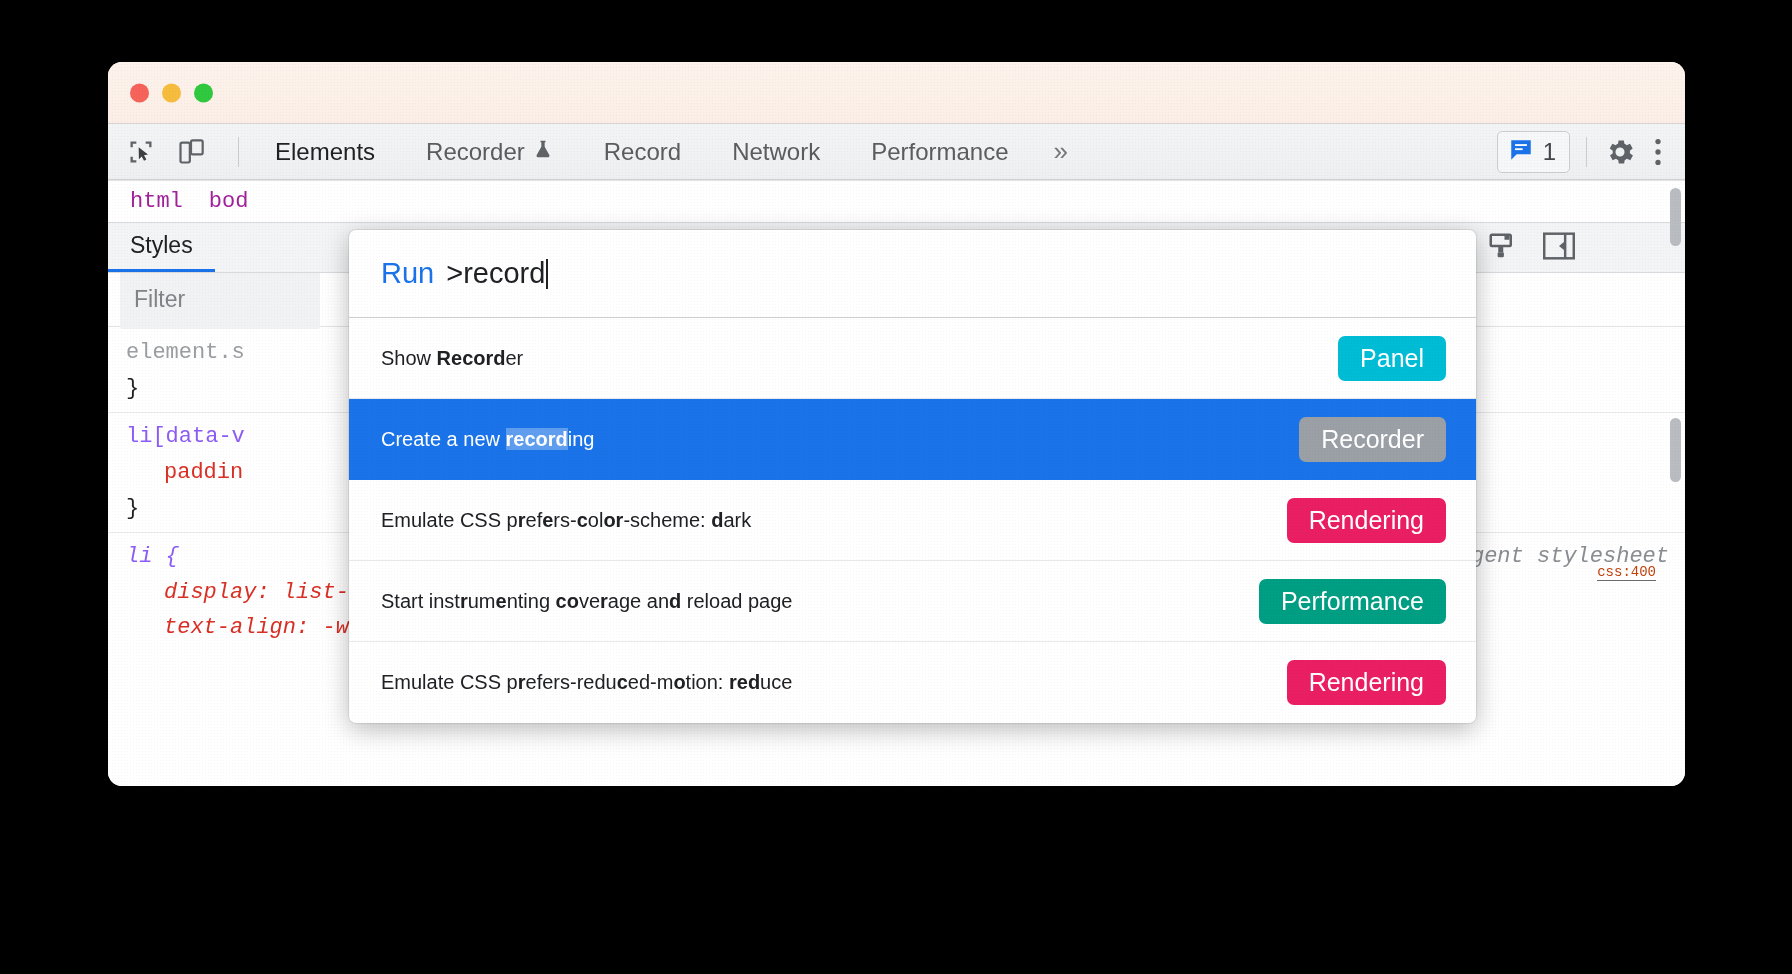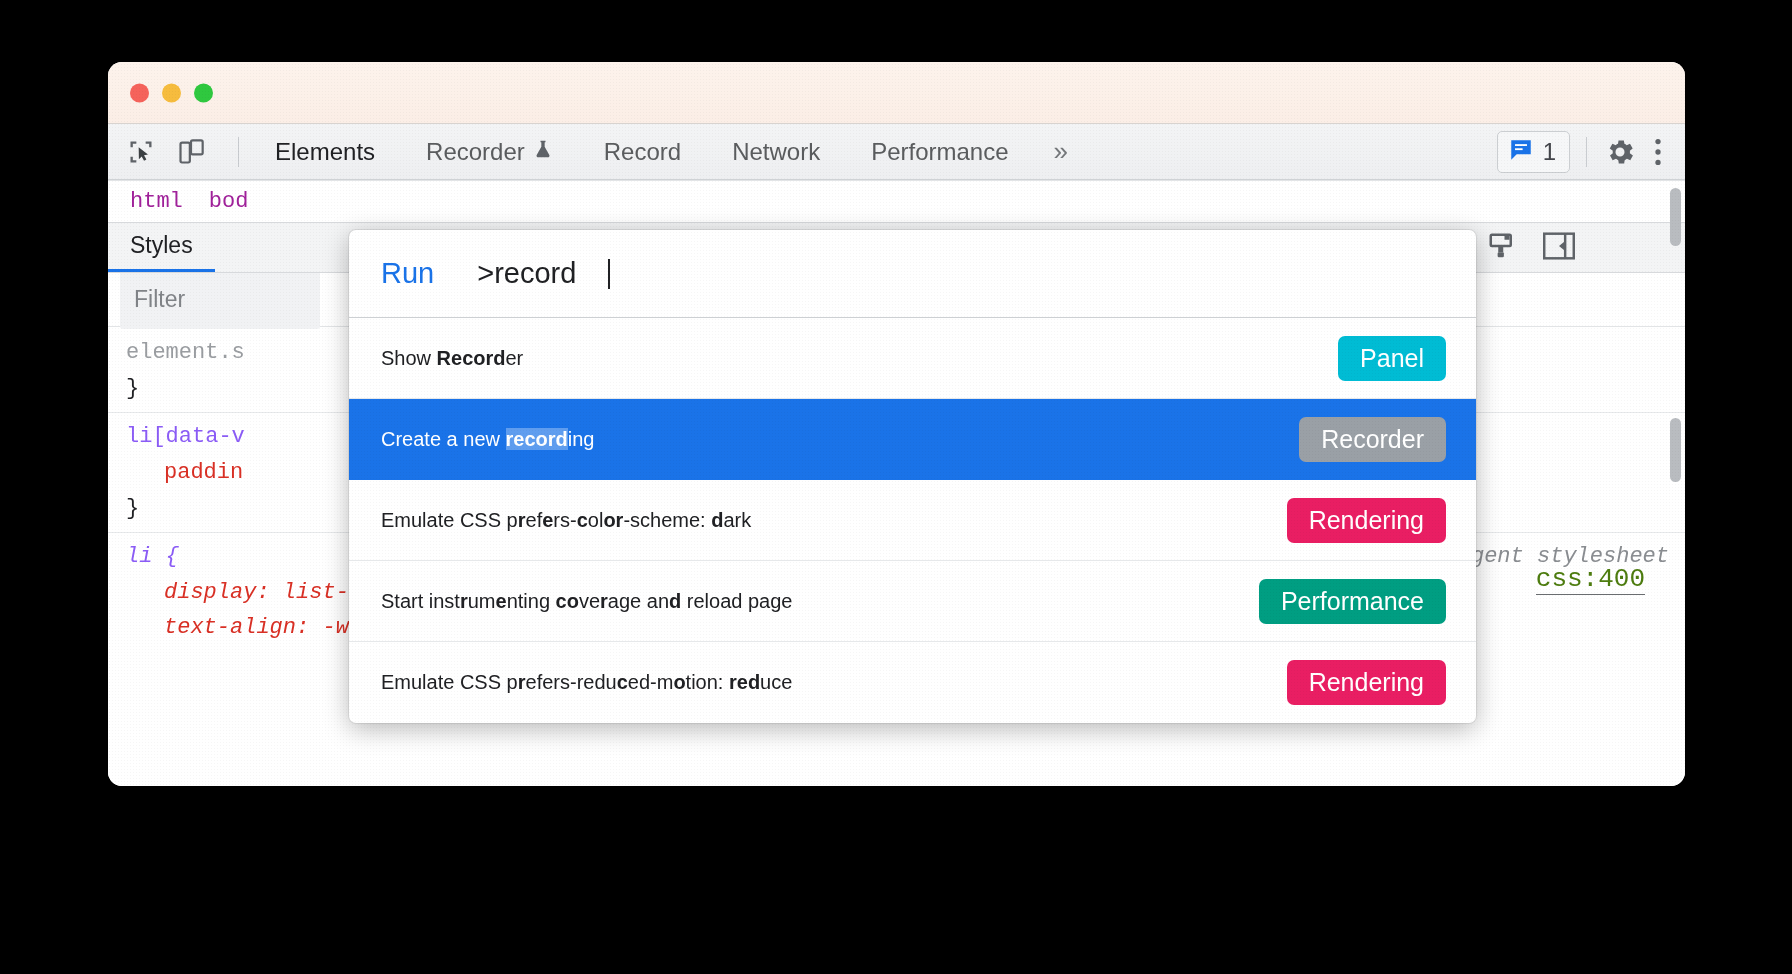--- a/index.html
+++ b/index.html
@@ -172,22 +172,22 @@
   .css-ua {
     font-style: italic; color: #8a8d91;
     font-family: "Liberation Mono", monospace; font-size: 22px;
   }
   .ua-row {
     display:flex; justify-content: space-between; align-items:center;
     padding: 0 16px 0 0;
   }
   .italic-rule { font-style: italic; }
   .css400 {
-    position: absolute; right: 40px;
-    font-family: "Liberation Mono", monospace; font-size: 26px; color: #4d7c0f;
+    position: absolute; right: 29px;
+    font-family: "Liberation Mono", monospace; font-size: 14px; color: #c2410c;
     border-bottom: 1px solid #6a6d70;
   }
 
   
   .vscroll {
     position: absolute; right: 4px; width: 11px;
     background: #b9bcc0; border-radius: 6px;
   }
 
   
@@ -199,21 +199,20 @@
     border-radius: 7px 7px 7px 7px;
     box-shadow: 0 6px 26px rgba(0,0,0,0.28), 0 0 0 1px rgba(0,0,0,0.07);
     overflow: hidden;
     font-family: "Liberation Sans", sans-serif;
   }
   .pal-input-row {
     height: 88px;
     display: flex; align-items: center;
     padding: 0 32px;
     border-bottom: 1px solid #cdd0d3;
-    gap: 31px;
   }
   .pal-prefix { color: #1a73e8; font-size: 29px; margin-right: 12px; }
   .pal-query  { color: #202124; font-size: 29px; }
   .caret {
     display: inline-block; width: 2px; height: 30px;
     background: #202124; vertical-align: -5px;
     margin-left: 1px;
   }
 
   .pal-item {

